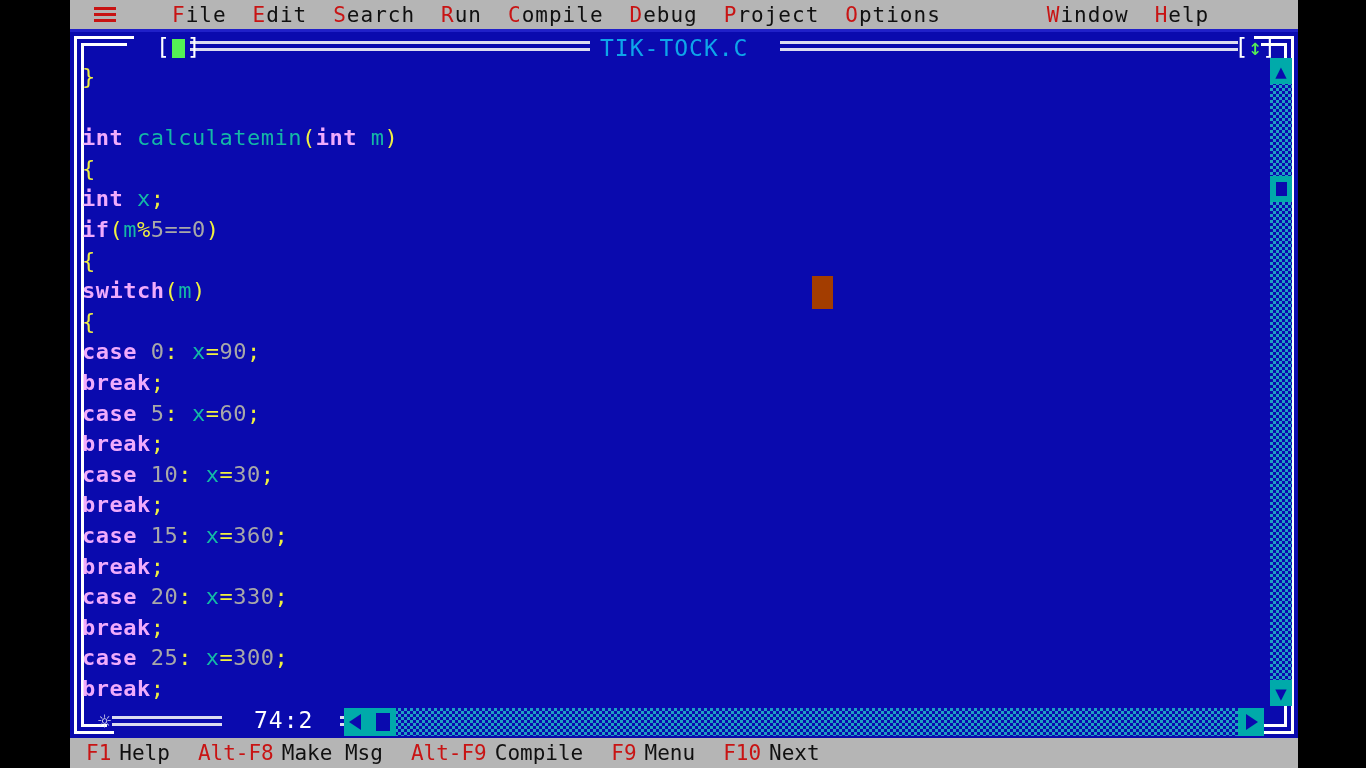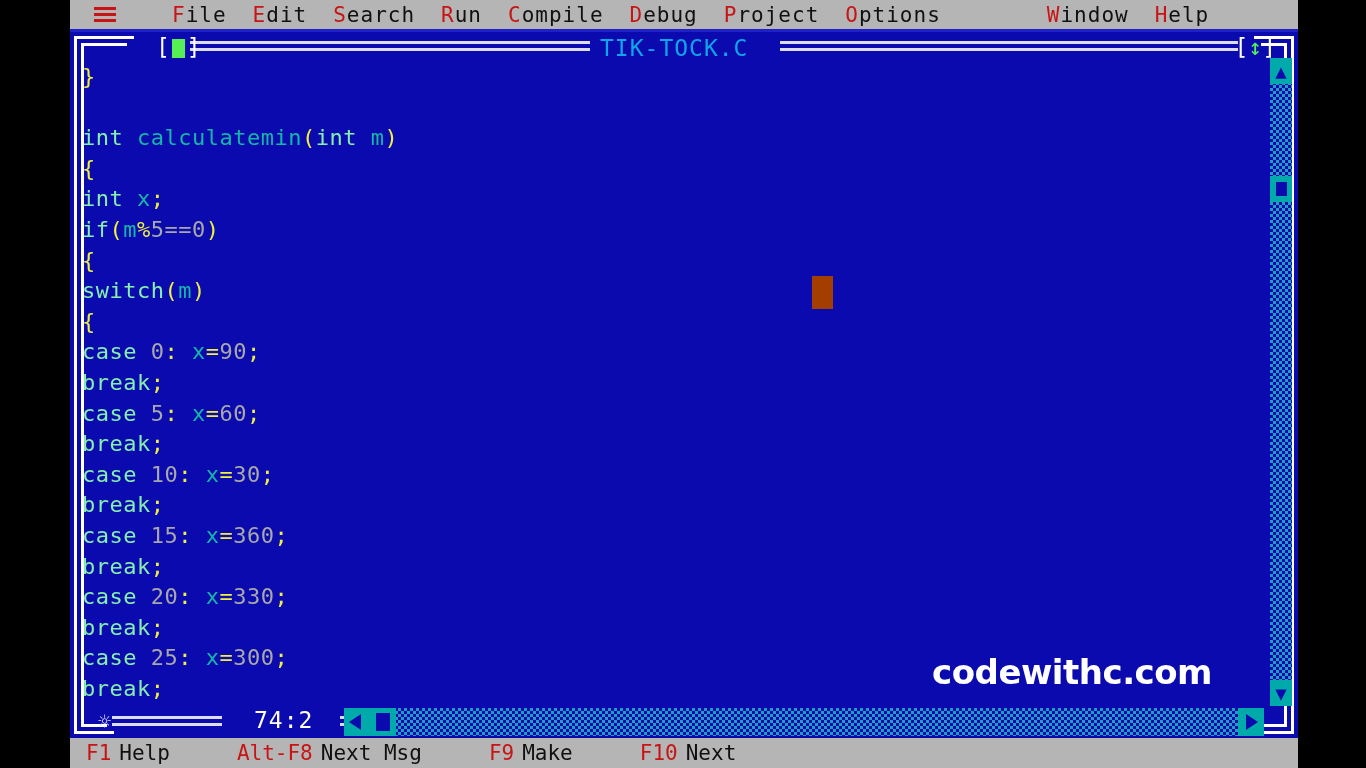--- a/index.html
+++ b/index.html
@@ -34,21 +34,21 @@
   #closebox{position:absolute;left:86px;top:2px;font-size:23px;color:#ffffff;letter-spacing:0px;}
   #closebox .sq{display:inline-block;width:13px;height:19px;background:#54f054;vertical-align:-3px;margin:0 2px;}
   #wintitle{position:absolute;top:3px;font-size:23px;color:#0ea5e9;letter-spacing:1px;}
   #zoombox{position:absolute;right:22px;top:2px;font-size:23px;color:#fff;}
   #zoombox .ar{color:#54f054;}
 
   
   #code{position:absolute;left:12px;top:30px;width:1180px;height:640px;
         font-size:22px;line-height:30.6px;color:#ffffff;white-space:pre;
         letter-spacing:0.5px;}
-  .kw{color:#86efac;}
+  .kw{color:#f0abfc;font-weight:bold;}
   .id{color:#14b8a6;}
   .pu{color:#f0f040;}
   .nu{color:#a8a8a8;}
 
   
   #mousecur{position:absolute;left:742px;top:244px;width:21px;height:33px;background:#a33d00;}
 
   
   #watermark{position:absolute;right:86px;bottom:46px;color:#ffffff;
              font-family:"DejaVu Sans","Liberation Sans",sans-serif;
@@ -79,21 +79,21 @@
   .tri-l{position:absolute;left:5px;top:6px;width:0;height:0;
          border-top:8px solid transparent;border-bottom:8px solid transparent;
          border-right:12px solid #0a0aae;}
   .tri-r{position:absolute;left:8px;top:6px;width:0;height:0;
          border-top:8px solid transparent;border-bottom:8px solid transparent;
          border-left:12px solid #0a0aae;}
 
   
   #fkeybar{position:absolute;left:70px;bottom:0;width:1228px;height:30px;
            background:#b5b5b5;display:flex;align-items:center;
-           font-size:21px;white-space:nowrap;gap:39px;}
+           font-size:21px;white-space:nowrap;}
   #fkeybar .fk{margin-left:14px;margin-right:8px;color:#c81414;}
   #fkeybar .fl{color:#101010;margin-right:14px;}
   #fkeybar .grp:first-child .fk{margin-left:16px;}
   .grp{display:flex;align-items:center;}
 </style>
 </head>
 <body>
 
 <div id="screen">
 
@@ -133,21 +133,20 @@
       <div id="wintitle" style="left:530px;">TIK-TOCK.C</div>
       <div id="tdash-r" style="left:710px;right:60px;"></div>
       <div id="tdash-r2" style="left:710px;right:60px;"></div>
       <div id="zoombox">[<span class="ar">↕</span>]</div>
     </div>
 
     <div id="code"><div><span class="pu">}</span></div><div>&nbsp;</div><div><span class="kw">int </span><span class="id">calculatemin</span><span class="pu">(</span><span class="kw">int </span><span class="id">m</span><span class="pu">)</span></div><div><span class="pu">{</span></div><div><span class="kw">int </span><span class="id">x</span><span class="pu">;</span></div><div><span class="kw">if</span><span class="pu">(</span><span class="id">m</span><span class="pu">%</span><span class="nu">5</span><span class="nu">==</span><span class="nu">0</span><span class="pu">)</span></div><div><span class="pu">{</span></div><div><span class="kw">switch</span><span class="pu">(</span><span class="id">m</span><span class="pu">)</span></div><div><span class="pu">{</span></div><div><span class="kw">case </span><span class="nu">0</span><span class="pu">:</span><span class="kw"> </span><span class="id">x</span><span class="pu">=</span><span class="nu">90</span><span class="pu">;</span></div><div><span class="kw">break</span><span class="pu">;</span></div><div><span class="kw">case </span><span class="nu">5</span><span class="pu">:</span><span class="kw"> </span><span class="id">x</span><span class="pu">=</span><span class="nu">60</span><span class="pu">;</span></div><div><span class="kw">break</span><span class="pu">;</span></div><div><span class="kw">case </span><span class="nu">10</span><span class="pu">:</span><span class="kw"> </span><span class="id">x</span><span class="pu">=</span><span class="nu">30</span><span class="pu">;</span></div><div><span class="kw">break</span><span class="pu">;</span></div><div><span class="kw">case </span><span class="nu">15</span><span class="pu">:</span><span class="kw"> </span><span class="id">x</span><span class="pu">=</span><span class="nu">360</span><span class="pu">;</span></div><div><span class="kw">break</span><span class="pu">;</span></div><div><span class="kw">case </span><span class="nu">20</span><span class="pu">:</span><span class="kw"> </span><span class="id">x</span><span class="pu">=</span><span class="nu">330</span><span class="pu">;</span></div><div><span class="kw">break</span><span class="pu">;</span></div><div><span class="kw">case </span><span class="nu">25</span><span class="pu">:</span><span class="kw"> </span><span class="id">x</span><span class="pu">=</span><span class="nu">300</span><span class="pu">;</span></div><div><span class="kw">break</span><span class="pu">;</span></div></div>
 
     <div id="mousecur"></div>
 
-    <div id="watermark">codewithc.com</div>
 
     <div id="vsb" class="dither">
       <div class="sbbtn" style="top:0;">▲</div>
       <div id="vthumb">
           <i></i>
         </div>
       <div class="sbbtn" style="bottom:0;">▼</div>
     </div>
 
     <div id="bottom">
@@ -172,25 +171,29 @@
 
   </div>
 
   <div id="fkeybar">
       <span class="grp">
         <span class="fk">F1</span>
         <span class="fl">Help</span>
       </span>
       <span class="grp">
         <span class="fk">Alt-F8</span>
-        <span class="fl">Next Msg</span>
+        <span class="fl">Make Msg</span>
+      </span>
+      <span class="grp">
+        <span class="fk">Alt-F9</span>
+        <span class="fl">Compile</span>
       </span>
       <span class="grp">
         <span class="fk">F9</span>
-        <span class="fl">Make</span>
+        <span class="fl">Menu</span>
       </span>
       <span class="grp">
         <span class="fk">F10</span>
         <span class="fl">Next</span>
       </span>
     </div>
 
 </div>
 
 </body></html>

